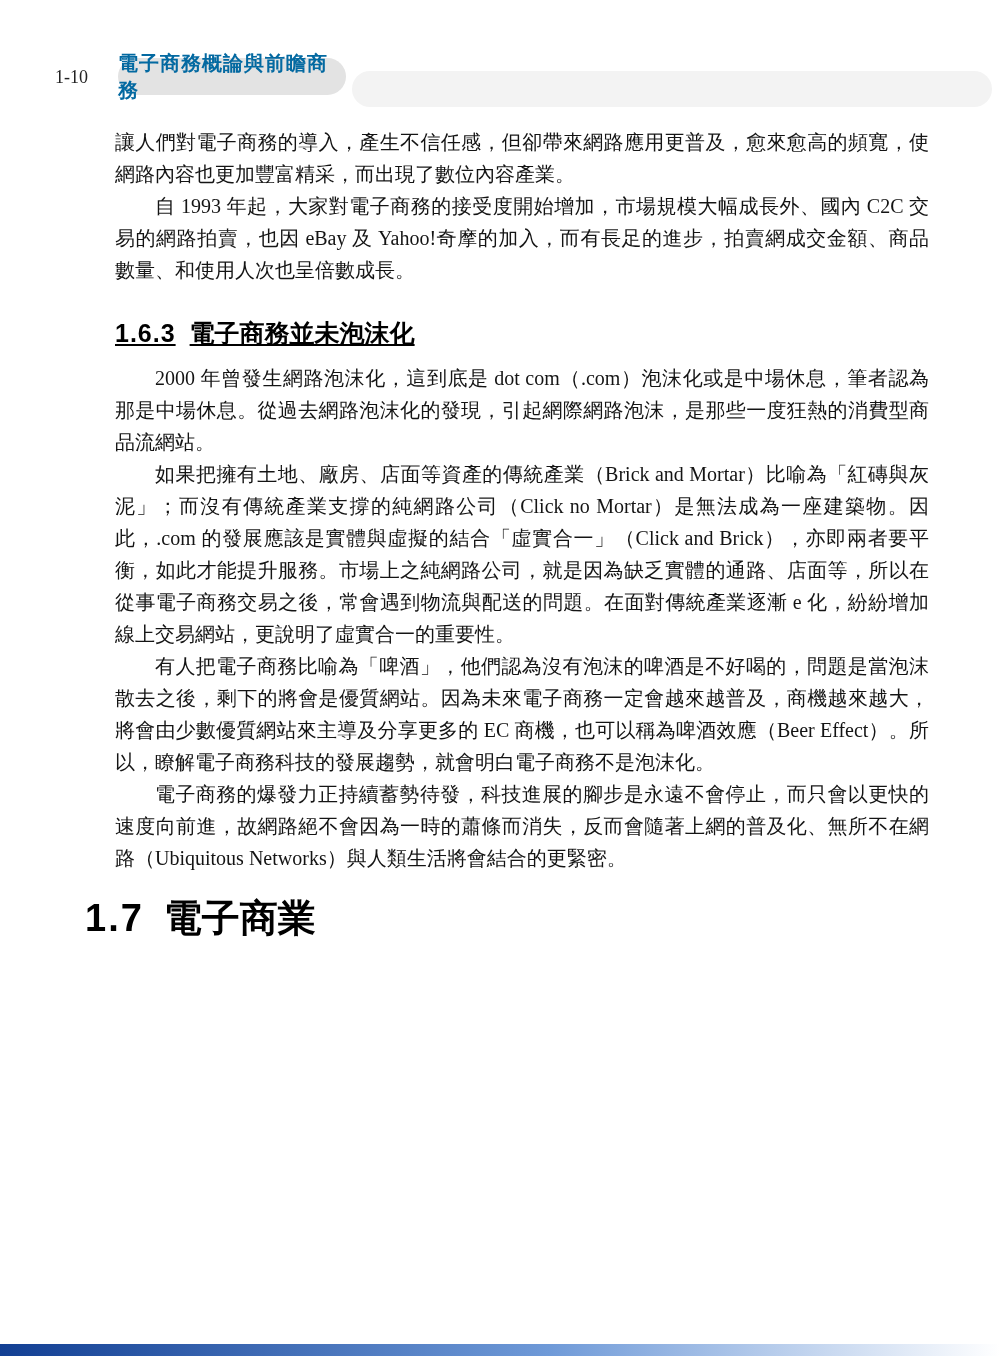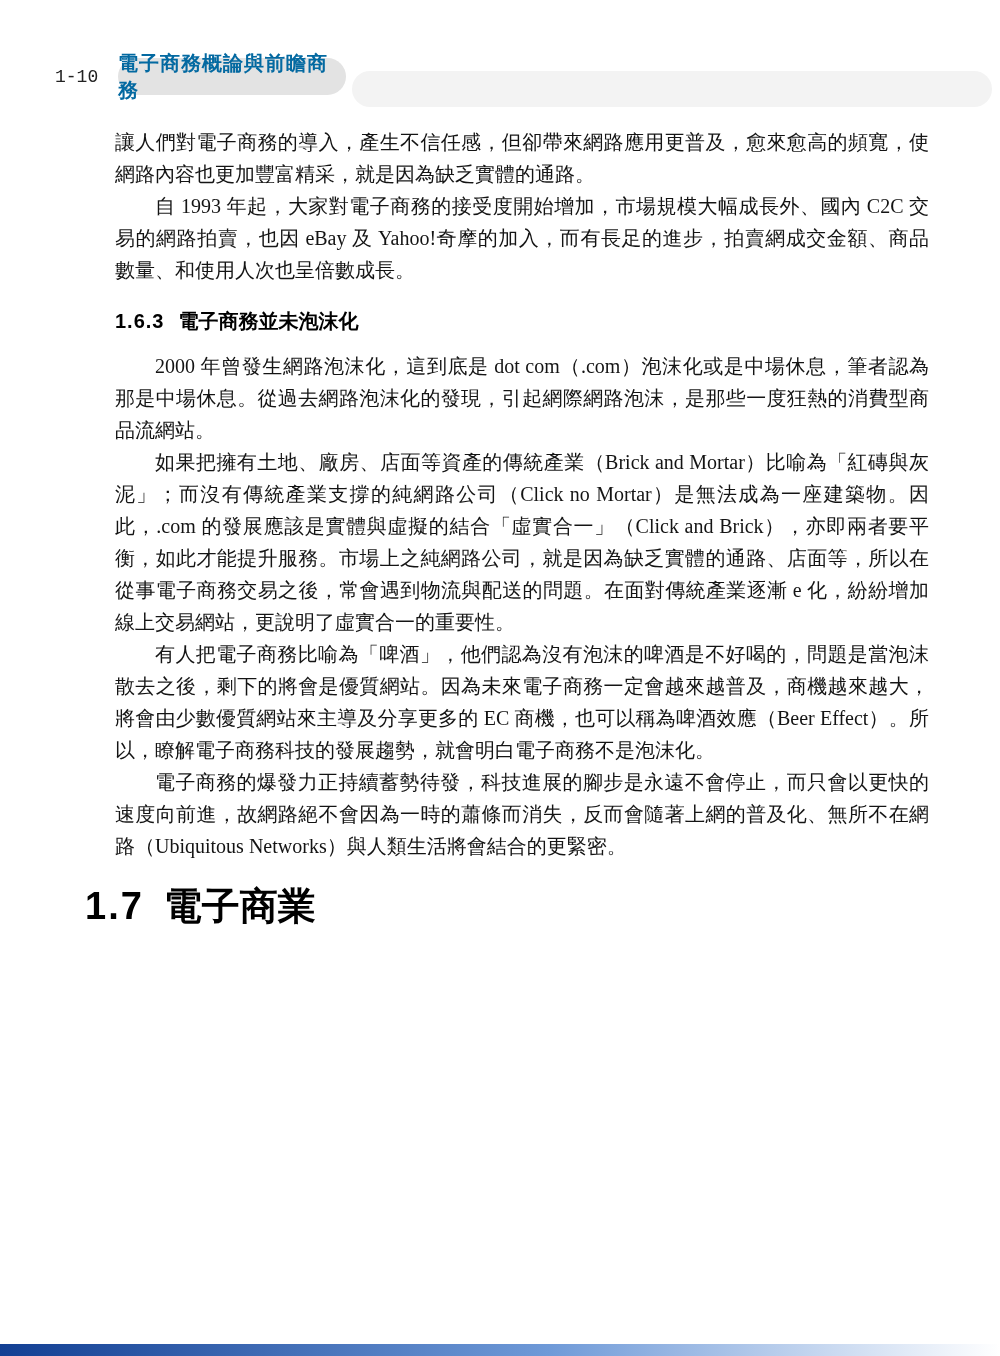--- a/index.html
+++ b/index.html
@@ -10,21 +10,21 @@
     background: #ffffff;
     overflow: hidden;
     font-family: "Liberation Serif", "DejaVu Serif", serif;
     color: #141414;
   }
 
   
   .header { position: absolute; top: 58px; left: 0; right: 0; height: 52px; }
   .page-number {
     position: absolute; left: 55px; top: 9px;
-    font-family: Liberation Mono, monospace;
+    font-family: Liberation Serif, serif;
     font-size: 18px; color: #222222;
   }
   .badge-secondary {
     position: absolute; left: 352px; top: 13px;
     width: 640px; height: 36px;
     background: #f3f3f3; border-radius: 18px;
   }
   .badge-main {
     position: absolute; left: 118px; top: 0;
     width: 228px; height: 37px;
@@ -38,23 +38,23 @@
   
   .content {
     position: absolute; left: 115px; top: 126px; width: 814px;
     font-size: 20px; line-height: 32px;
     text-align: justify; text-justify: inter-ideograph;
   }
   .content p { margin: 0; text-indent: 2em; }
   .content p.no-indent { text-indent: 0; }
 
   .h-163 {
-    margin: 16px 0 10px 0;
+    margin: 28px 0 10px 0;
     font-family: "Liberation Sans", "DejaVu Sans", sans-serif;
-    font-weight: bold; font-size: 20px; line-height: 38px; color: #000000;
+    font-weight: bold; font-size: 25px; line-height: 38px; color: #000000; text-decoration: underline;
   }
   .h-163 .sec-num { margin-right: 14px; letter-spacing: 1px; }
 
   .h-17 {
     margin: 22px 0 12px -30px;
     font-family: "Liberation Sans", "DejaVu Sans", sans-serif;
     font-weight: bold; font-size: 38px; line-height: 44px; color: #000000;
   }
   .h-17 .sec-num { margin-right: 20px; letter-spacing: 2px; }
 
@@ -73,21 +73,21 @@
   <div class="header">
     <span class="page-number">1-10</span>
     <div class="badge-secondary"></div>
     <div class="badge-main">
       <span>電子商務概論與前瞻商務</span>
     </div>
   </div>
 
   <div class="content">
 
-    <p class="no-indent">讓人們對電子商務的導入，產生不信任感，但卻帶來網路應用更普及，愈來愈高的頻寬，使網路內容也更加豐富精采，就是因為缺乏實體的通路。</p>
+    <p class="no-indent">讓人們對電子商務的導入，產生不信任感，但卻帶來網路應用更普及，愈來愈高的頻寬，使網路內容也更加豐富精采，而出現了數位內容產業。</p>
     <p>自 1993 年起，大家對電子商務的接受度開始增加，市場規模大幅成長外、國內 C2C 交易的網路拍賣，也因 eBay 及 Yahoo!奇摩的加入，而有長足的進步，拍賣網成交金額、商品數量、和使用人次也呈倍數成長。</p>
 
     <div class="h-163">
       <span class="sec-num">1.6.3</span><span>電子商務並未泡沫化</span>
     </div>
 
     <p>2000 年曾發生網路泡沫化，這到底是 dot com（.com）泡沫化或是中場休息，筆者認為那是中場休息。從過去網路泡沫化的發現，引起網際網路泡沫，是那些一度狂熱的消費型商品流網站。</p>
     <p>如果把擁有土地、廠房、店面等資產的傳統產業（Brick and Mortar）比喻為「紅磚與灰泥」；而沒有傳統產業支撐的純網路公司（Click no Mortar）是無法成為一座建築物。因此，.com 的發展應該是實體與虛擬的結合「虛實合一」（Click and Brick），亦即兩者要平衡，如此才能提升服務。市場上之純網路公司，就是因為缺乏實體的通路、店面等，所以在從事電子商務交易之後，常會遇到物流與配送的問題。在面對傳統產業逐漸 e 化，紛紛增加線上交易網站，更說明了虛實合一的重要性。</p>
     <p>有人把電子商務比喻為「啤酒」，他們認為沒有泡沫的啤酒是不好喝的，問題是當泡沫散去之後，剩下的將會是優質網站。因為未來電子商務一定會越來越普及，商機越來越大，將會由少數優質網站來主導及分享更多的 EC 商機，也可以稱為啤酒效應（Beer Effect）。所以，瞭解電子商務科技的發展趨勢，就會明白電子商務不是泡沫化。</p>
     <p>電子商務的爆發力正持續蓄勢待發，科技進展的腳步是永遠不會停止，而只會以更快的速度向前進，故網路絕不會因為一時的蕭條而消失，反而會隨著上網的普及化、無所不在網路（Ubiquitous Networks）與人類生活將會結合的更緊密。</p>

